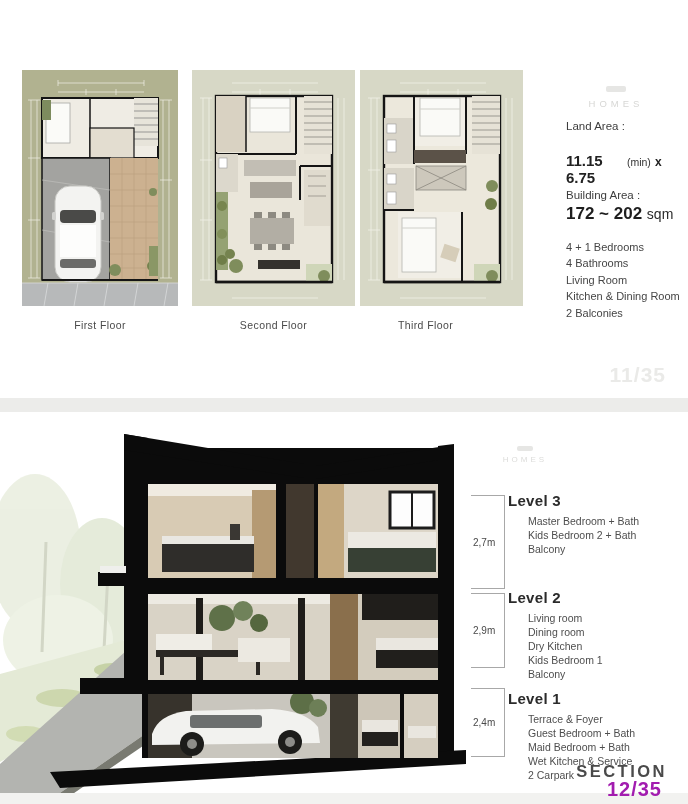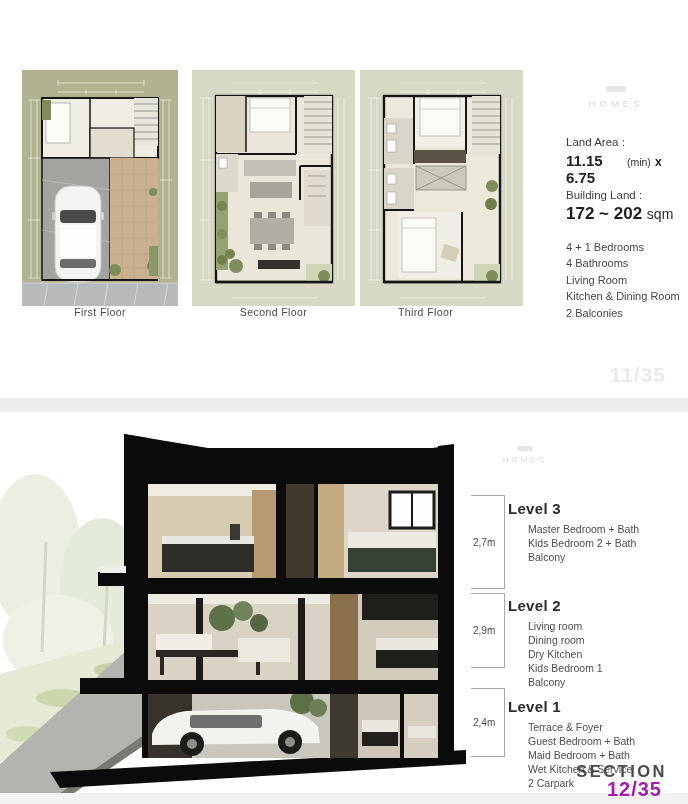--- a/index.html
+++ b/index.html
@@ -3,31 +3,31 @@
 <meta charset="utf-8">
 <style>
   * { margin:0; padding:0; box-sizing:border-box; }
   html,body { width:688px; height:804px; background:#fff; font-family:"Liberation Sans", sans-serif; overflow:hidden; }
   .canvas { position:relative; width:688px; height:804px; background:#fff; }
 
   
   .slide1 { position:absolute; left:0; top:0; width:688px; height:398px; background:#fff; }
   .plan-fig { position:absolute; top:70px; }
   .plan-fig svg { display:block; }
-  .plan-caption { text-align:center; font-size:10.5px; color:#4a4a4a; letter-spacing:.4px; }
+  .plan-caption { text-align:center; margin-top:13px; font-size:10.5px; color:#4a4a4a; letter-spacing:.4px; }
   .fig1 { left:22px; width:156px; }
   .fig2 { left:192px; width:163px; }
   .fig3 { left:360px; width:131px; }
 
   .brand1 { position:absolute; left:566px; top:86px; width:100px; text-align:center; color:#dededc; filter:blur(.5px); }
   .brand-mark { width:20px; height:6px; margin:0 auto 6px auto; background:#e6e6e4; border-radius:2px; }
   .brand-word { font-size:9.5px; letter-spacing:4px; color:#d7d7d5; }
 
   .land-label, .bldg-label { position:absolute; left:566px; font-size:11.5px; font-weight:500; color:#3d3d3d; }
-  .land-label { top:136px;text-align:center; }
+  .land-label { top:120px;text-align:center; }
   .land-value { position:absolute; left:566px; top:152px; font-size:15px; font-weight:700; color:#222; }
   .land-value .sm { font-size:10.5px; font-weight:400; color:#333;margin-left:20px; }
   .land-value .xx { font-size:12px; font-weight:600; color:#222; }
   .bldg-label { top:189px; }
   .bldg-value { position:absolute; left:566px; top:204px; font-size:17px; font-weight:700; color:#1e1e1e; }
   .bldg-value .unit { font-size:14px; font-weight:400; color:#2a2a2a; }
 
   .features { position:absolute; left:566px; top:239px; font-size:11px; color:#454545; line-height:16.4px; }
 
   .page1 { position:absolute; right:22px; top:363px; font-size:21px; font-weight:700; color:#eaeae8; letter-spacing:1px; }
@@ -42,21 +42,21 @@
   .brand2 { position:absolute; left:480px; top:34px; width:90px; text-align:center; filter:blur(.5px); }
   .brand2 .brand-mark { width:16px; height:5px; margin-bottom:4px; }
   .brand2 .brand-word { font-size:8px; letter-spacing:3px; color:#dcdcda; }
 
   .bracket { position:absolute; left:471px; width:34px; border-top:1px solid #a8a8a8; border-right:1px solid #a8a8a8; border-bottom:1px solid #a8a8a8; display:flex; align-items:center; }
   .bracket span { font-size:10px; color:#4a4a4a; padding-left:2px; background:transparent; }
   .br3 { top:83px; height:94px; }
   .br2 { top:181px; height:75px; }
   .br1 { top:276px; height:69px; }
 
-  .level-text { position:absolute; left:508px;margin-top:8px; }
+  .level-text { position:absolute; left:508px; }
   .level-text h3 { font-size:15px; font-weight:600; color:#2b2b2b; letter-spacing:.3px; margin-bottom:5px; }
   .level-text .item { font-size:10.5px; color:#4e4e4e; line-height:14px;padding-left:20px; }
   .lt3 { top:80px; }
   .lt2 { top:177px; }
   .lt1 { top:278px; }
 
   .section-label { position:absolute; right:21px; top:350px; font-size:16.5px; font-weight:600; letter-spacing:2.5px; color:#4a4a4a; z-index:3; }
   .page2 { position:absolute; right:26px; top:366px; font-size:20px; font-weight:700; color:#a21caf; letter-spacing:1px; z-index:2; }
 </style>
 </head>
@@ -303,21 +303,21 @@
         <div class="brand-mark"></div>
         <div class="brand-word">HOMES</div>
       </div>
       <div class="land-label">Land Area :</div>
       <div class="land-value">
         <span>11.15</span>
         <span class="sm">(min)</span>
         <span class="xx">x</span>
         <span>6.75</span>
       </div>
-      <div class="bldg-label">Building Land :</div>
+      <div class="bldg-label">Building Area :</div>
       <div class="bldg-value">
         <span>172 ~ 202</span>
         <span class="unit">sqm</span>
       </div>
       <div class="features">
         <div class="feat">4 + 1 Bedrooms</div>
         <div class="feat">4  Bathrooms</div>
         <div class="feat">Living Room</div>
         <div class="feat">Kitchen &amp; Dining Room</div>
         <div class="feat">2 Balconies</div>

